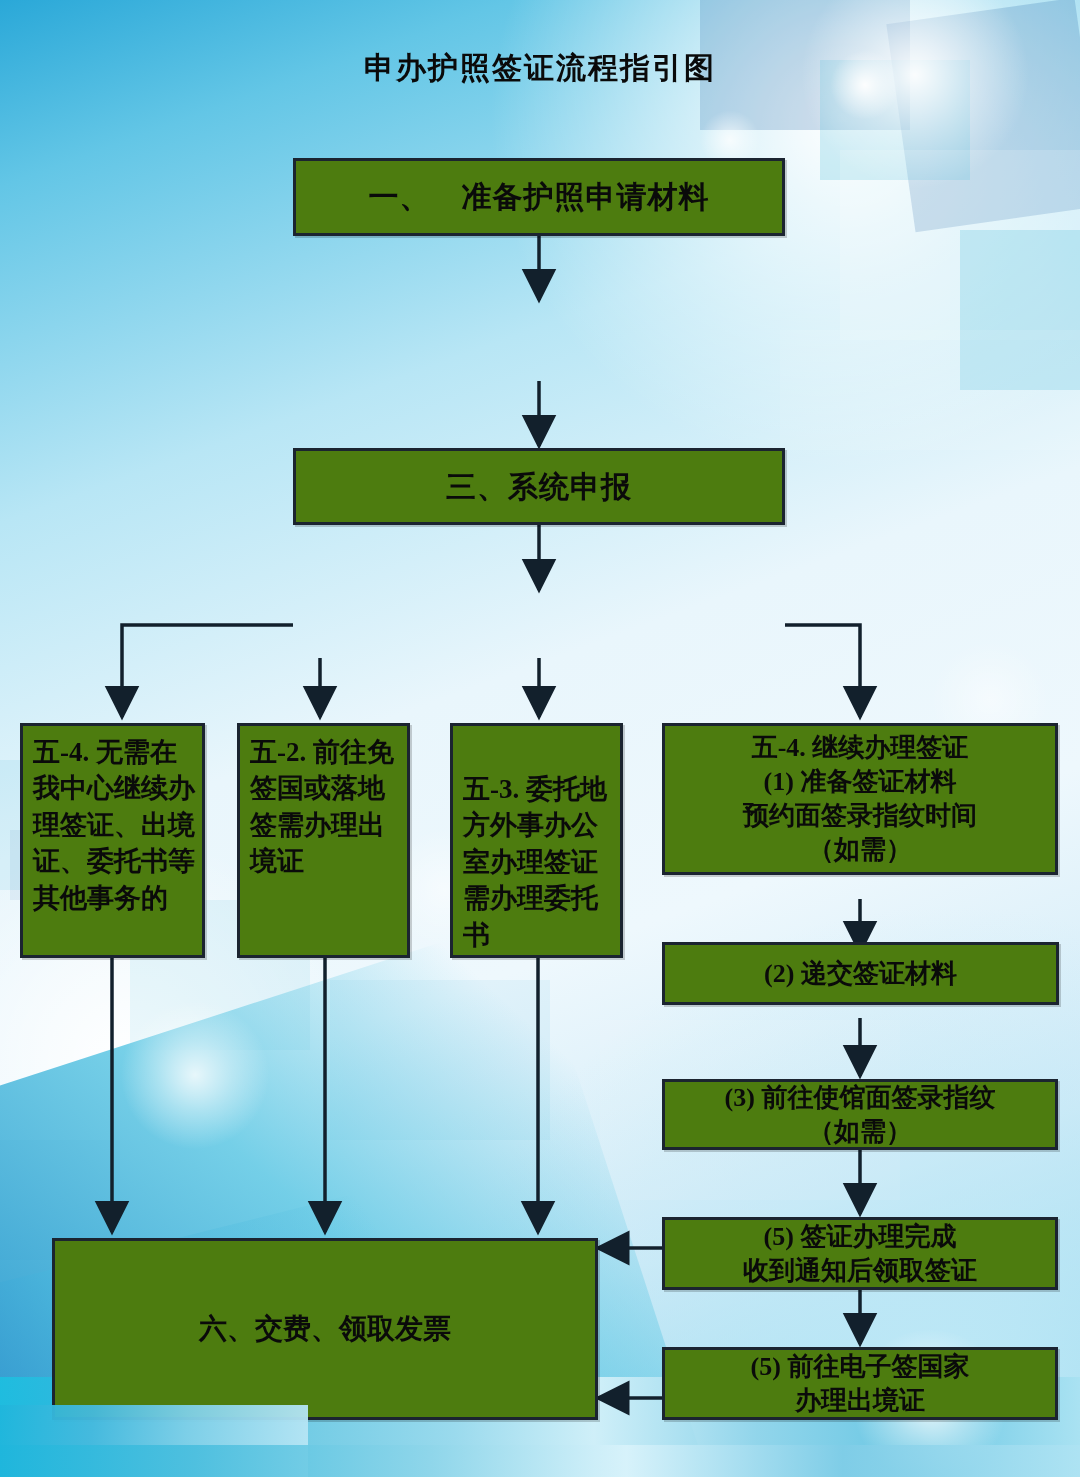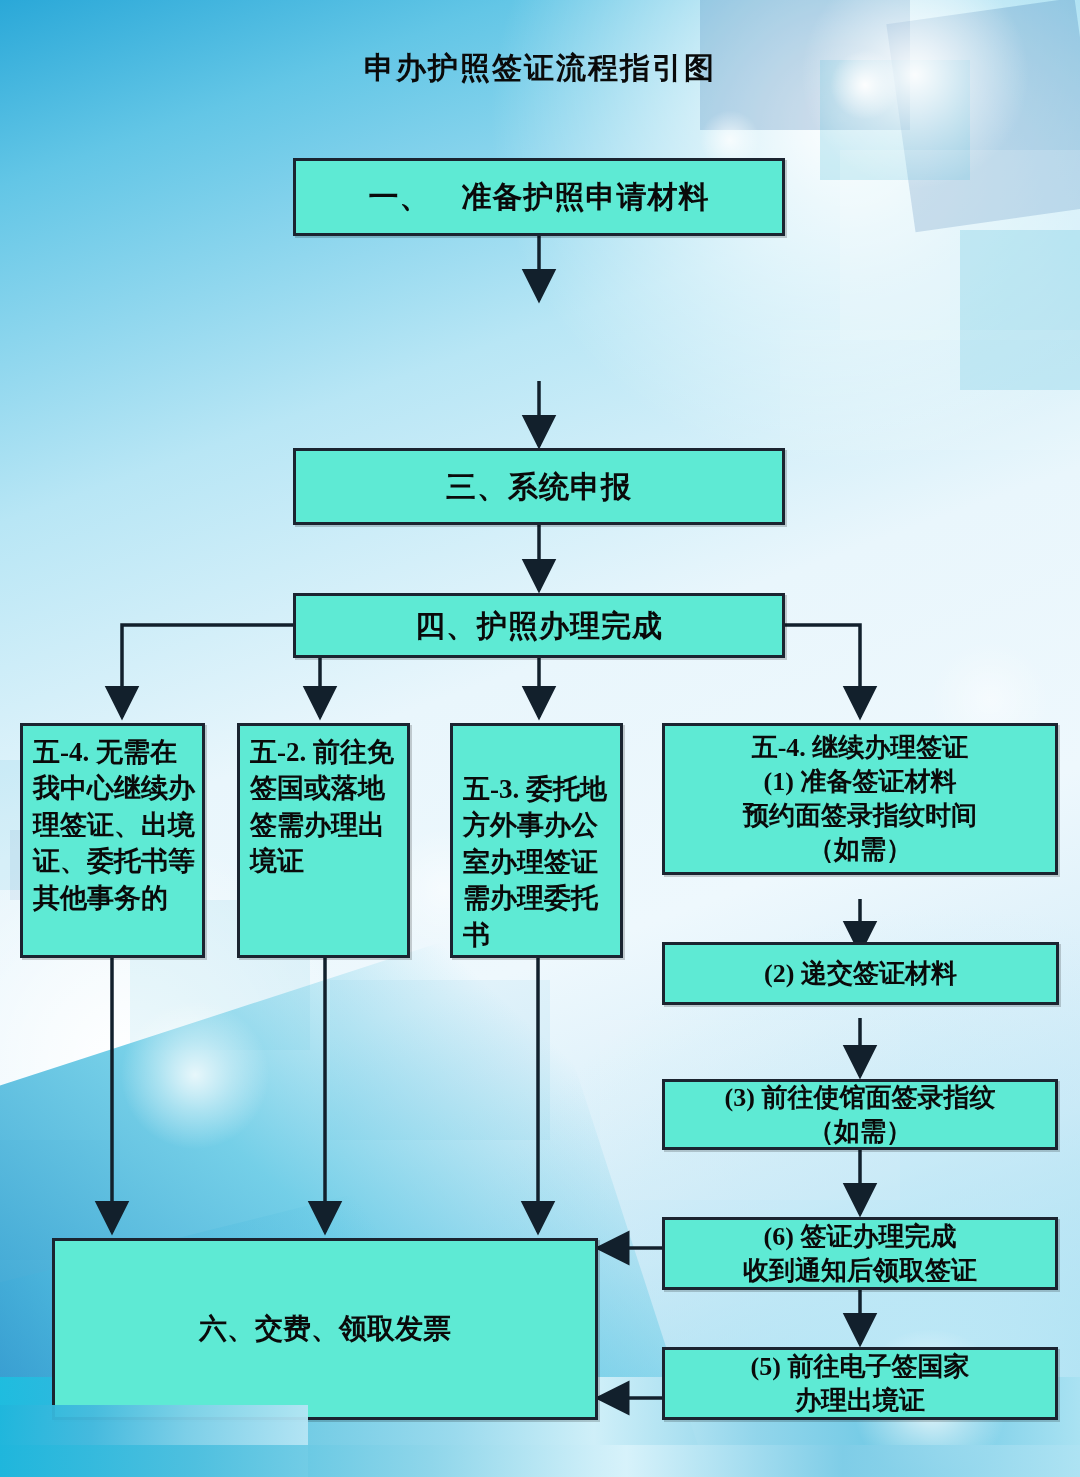--- a/index.html
+++ b/index.html
@@ -69,21 +69,21 @@
   #bg .btmband{
     position:absolute;left:0;bottom:0;width:1080px;height:100px;
     background:linear-gradient(90deg,#1dbfe0 0%,#3db4dd 14%,#6fcbe4 26%,#9fdcee 42%,#d7f2fa 55%,#8fd4ea 70%,#62c4e2 85%,#a9e2f2 100%);
     opacity:.92;
   }
 
   
   #chart{position:absolute;inset:0;z-index:5;}
   .box{
     position:absolute;
-    background:#5eead4;
+    background:#4d7c0f;
     border:3px solid #1b2430;
     box-sizing:border-box;
     display:flex;
     align-items:center;
     justify-content:center;
     text-align:center;
     color:#0a0a0a;
     line-height:1.18;
     box-shadow:2px 2px 0 rgba(0,0,0,.18);
   }
@@ -191,23 +191,20 @@
 
     <div class="box main-box" style="left:293px;top:158px;width:492px;height:78px;">
       <span class="t">一、　准备护照申请材料</span>
     </div>
 
 
     <div class="box main-box" style="left:293px;top:448px;width:492px;height:77px;">
       <span class="t">三、系统申报</span>
     </div>
 
-    <div class="box main-box" style="left:293px;top:593px;width:492px;height:65px;">
-      <span class="t">四、护照办理完成</span>
-    </div>
 
     <div class="box narrow" style="left:20px;top:723px;width:185px;height:235px;align-items:flex-start;">
       <span class="t" style="padding-top:8px;">五-4. 无需在我中心继续办理签证、出境证、委托书等其他事务的</span>
     </div>
 
     <div class="box narrow" style="left:237px;top:723px;width:173px;height:235px;align-items:flex-start;">
       <span class="t" style="padding-top:8px;">五-2. 前往免签国或落地签需办理出境证</span>
     </div>
 
     <div class="box narrow" style="left:450px;top:723px;width:173px;height:235px;align-items:flex-end;">
@@ -224,21 +221,21 @@
     <div class="box wide" style="left:662px;top:942px;width:397px;height:63px;">
       <span class="t">(2)  递交签证材料</span>
     </div>
 
     <div class="box wide" style="left:662px;top:1079px;width:396px;height:71px;">
       <span class="t">(3)  前往使馆面签录指纹
 （如需）</span>
     </div>
 
     <div class="box wide" style="left:662px;top:1217px;width:396px;height:73px;">
-      <span class="t">(6)  签证办理完成
+      <span class="t">(5)  签证办理完成
 收到通知后领取签证</span>
     </div>
 
     <div class="box wide" style="left:662px;top:1347px;width:396px;height:73px;">
       <span class="t">(5)  前往电子签国家
 办理出境证</span>
     </div>
 
     <div class="box final" style="left:52px;top:1238px;width:546px;height:182px;">
       <span class="t">六、交费、领取发票</span>

